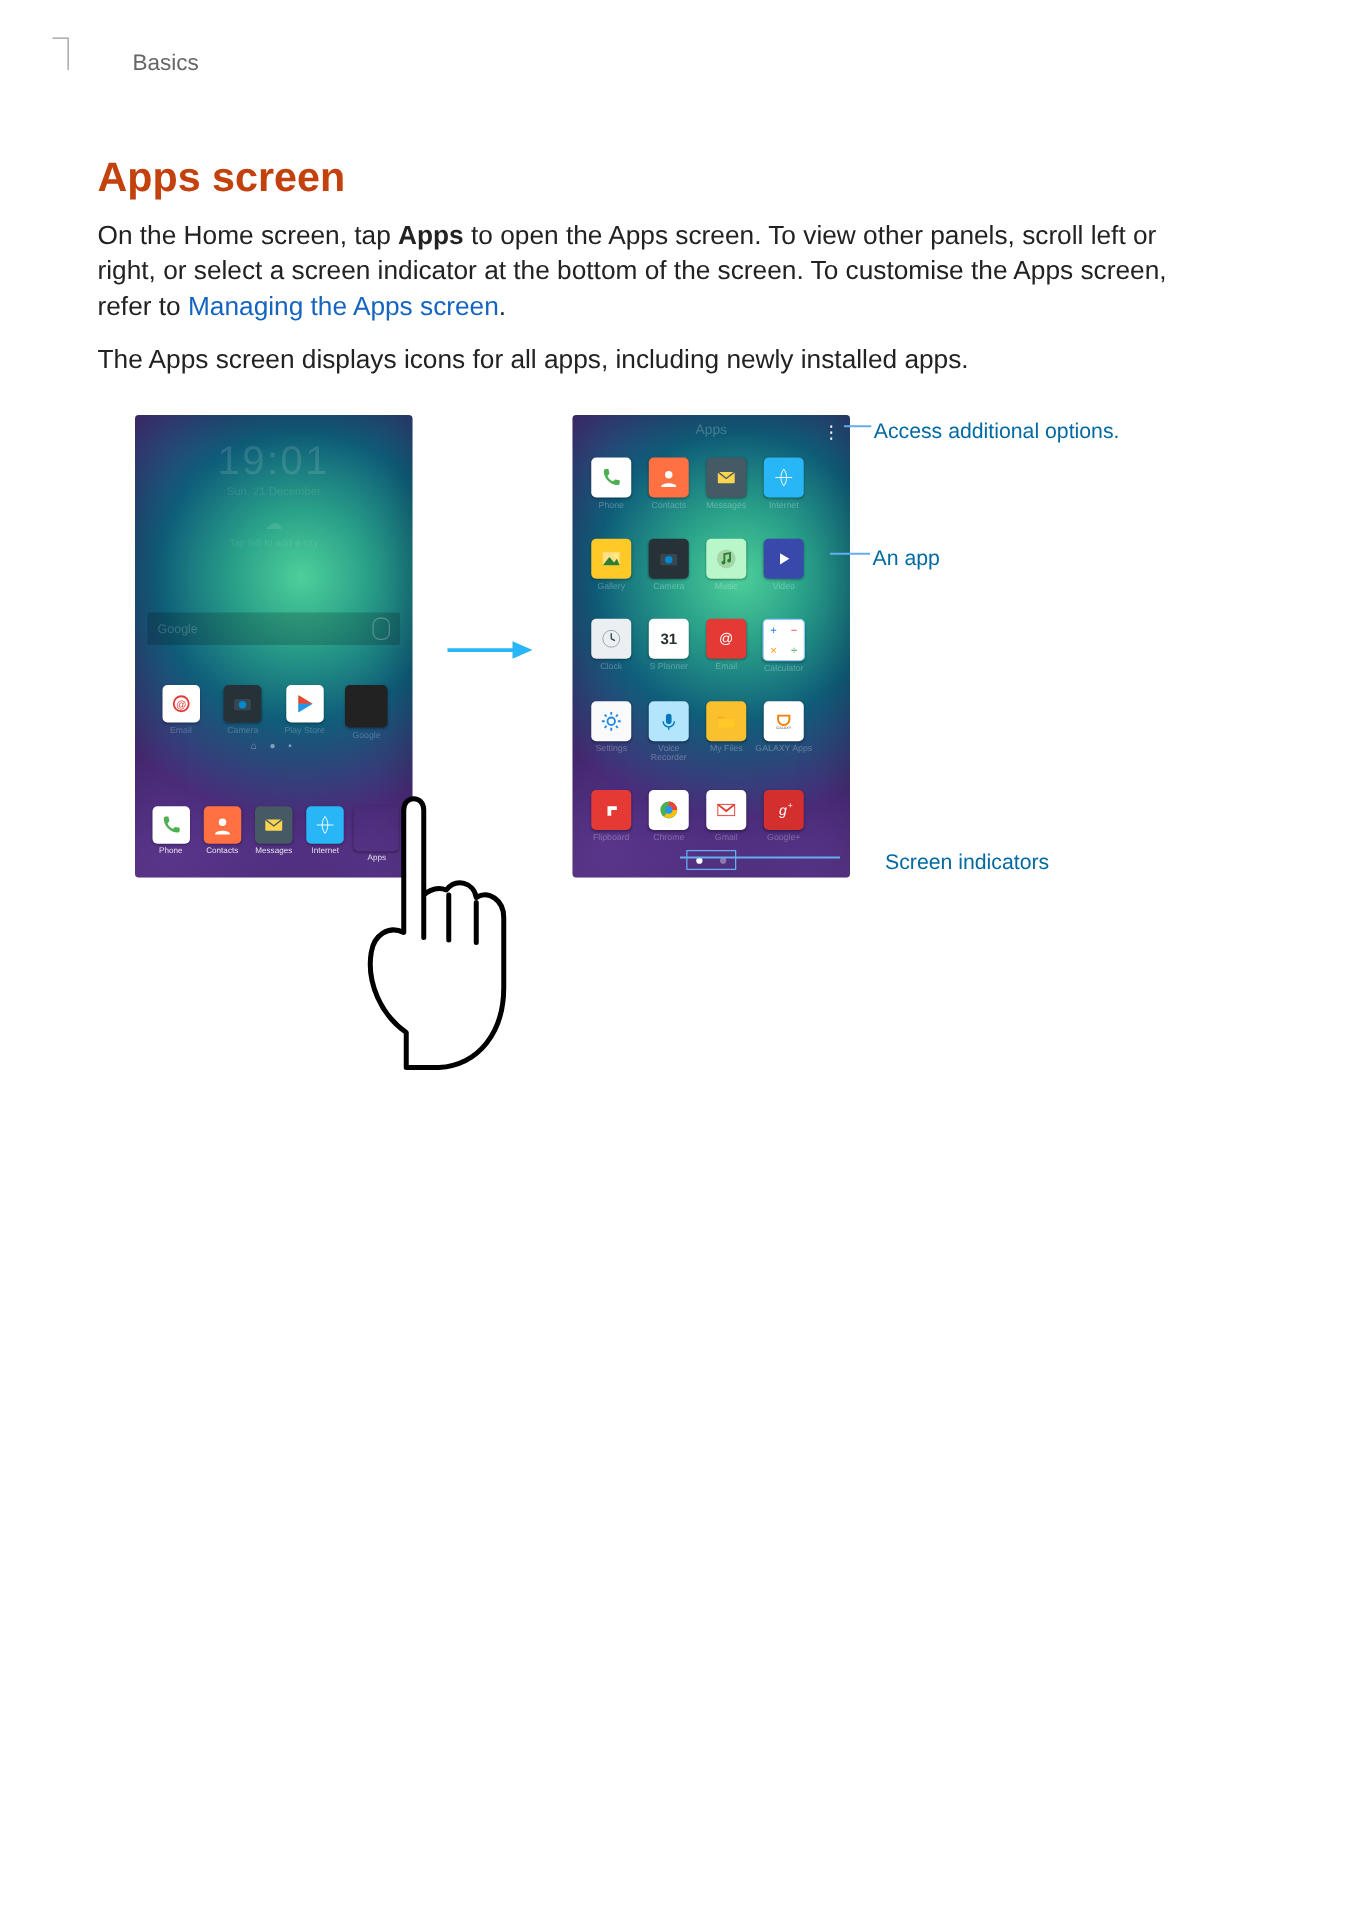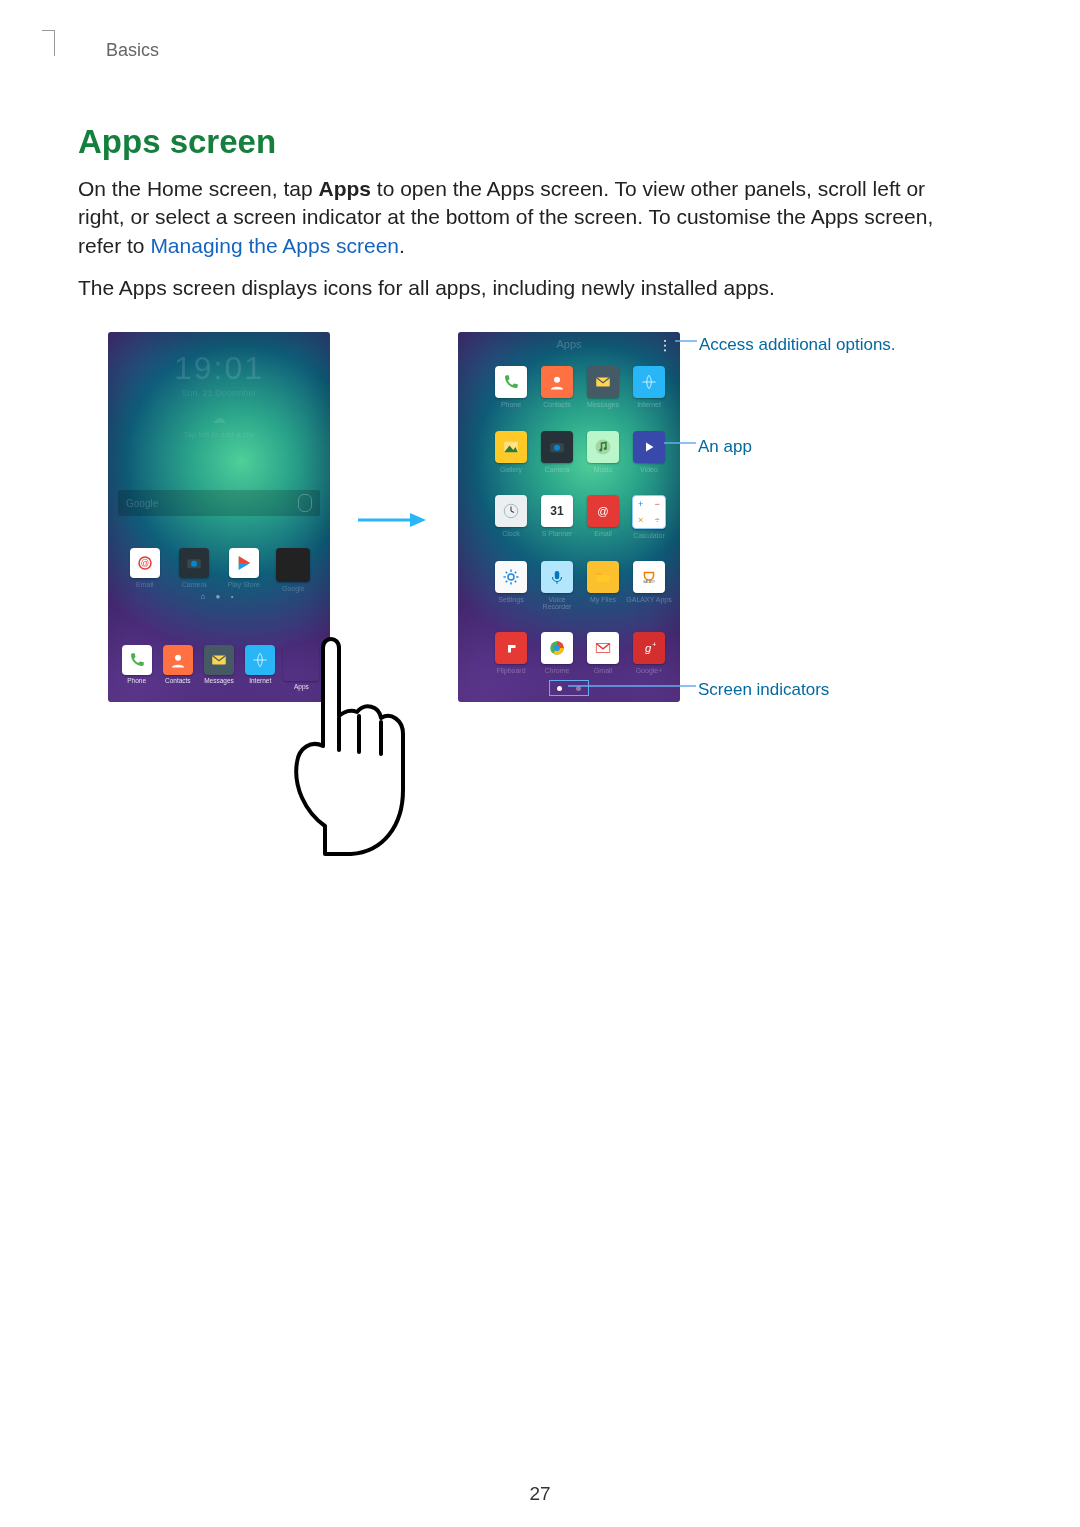--- a/index.html
+++ b/index.html
@@ -33,21 +33,21 @@
   }
   .breadcrumb {
     font-size: 18px;
     color: #666;
     margin-left: 28px;
     margin-top: 4px;
   }
   .heading {
     font-size: 33px;
     font-weight: 700;
-    color: #15803d;
+    color: #c2410c;
     margin-top: 62px;
   }
   .body-text {
     font-size: 21px;
     line-height: 1.35;
     margin-top: 14px;
     color: #222;
   }
   .body-text .bold { font-weight: 700; }
   .link { color: #1565c0; }
@@ -210,21 +210,21 @@
     position: absolute;
     top: 30px; left: 0; right: 0; bottom: 24px;
     display: flex;
     flex-direction: column;
     justify-content: space-between;
     padding: 4px 8px;
     box-sizing: border-box;
   }
   .apps-row {
     display: flex;
-    justify-content: flex-end;
+    justify-content: flex-start;
   }
   .apps-row .app-cell { width: 46px; }
   .apps-row .ic { width: 32px; height: 32px; }
   .apps-row .label { font-size: 7px; color: rgba(255,255,255,0.28); }
   
   .ic.gallery { background:#ffca28; }
   .ic.music { background:#b9f6ca; }
   .ic.video { background:#3949ab; }
   .ic.clock2 { background:#eceff1; }
   .ic.calendar { background:#fff; color:#263238; font-size:12px; font-weight:600;}
@@ -265,21 +265,21 @@
     align-items: flex-start;
   }
   .callout svg.leadline { display:block; }
   .callout .txt {
     font-size: 17px;
     color: #0369a1;
     line-height: 1.25;
   }
   .callout.c1 { top: 2px; left: 597px; width: 300px; }
   .callout.c2 { top: 104px; left: 586px; width: 220px; }
-  .callout.c3 { top: 347px; left: 490px; width: 380px; }
+  .callout.c3 { top: 347px; left: 466px; width: 380px; gap: 34px; }
 
   
   .hand {
     position: absolute;
     top: 298px;
     left: 195px;
     width: 170px;
     height: 230px;
   }
   .hand svg { width: 100%; height: 100%; }
@@ -686,14 +686,13 @@
                    Z"></path>
           <line x1="66" y1="88" x2="66" y2="120"></line>
           <line x1="86" y1="86" x2="86" y2="122"></line>
           <line x1="108" y1="92" x2="108" y2="124"></line>
         </g>
       </svg>
     </div>
 
   </div>
 
-  <div class="page-number">27</div>
 </div>
 
 </body></html>

